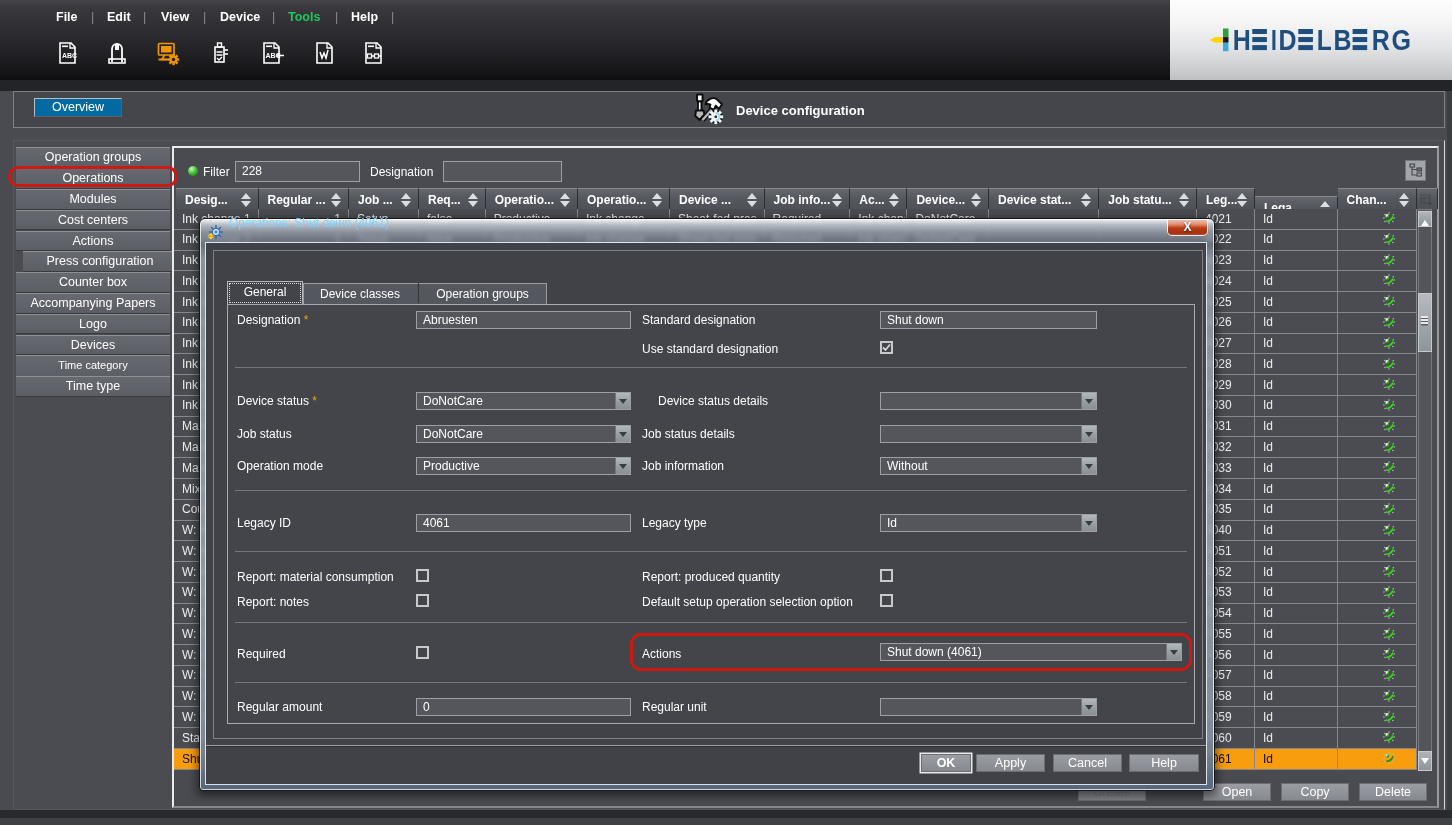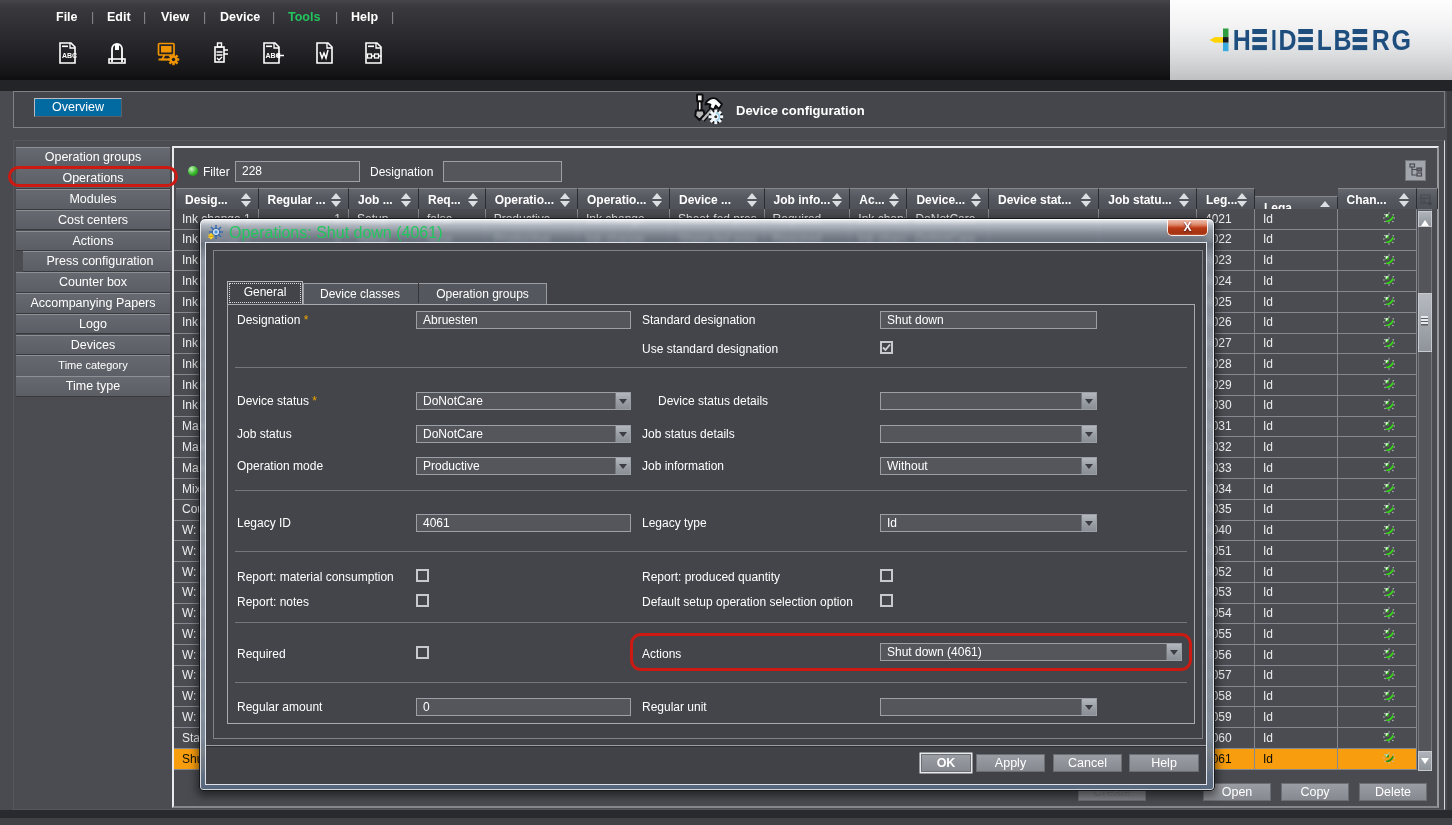--- a/index.html
+++ b/index.html
@@ -854,21 +854,21 @@
       <path d="M8 1v14M1 8h14M3 3l10 10M13 3 3 13"></path>
     </g>
 <circle cx="8" cy="8" r="3.6" fill="#ddeeff" stroke="#2d5f9e" stroke-width="1"></circle>
 <circle cx="8" cy="8" r="1.7" fill="#4a90d9"></circle>
 <g fill="#ffd324">
       <rect x="0.5" y="10.5" width="5" height="3.4"></rect>
       <rect x="2" y="9.5" width="2" height="5.6"></rect>
     </g>
 <path d="M0.5 12.2h5" stroke="#b58900" stroke-width="0.8"></path>
 </svg>
-<div class="abs" style="left:229px;top:224px;color:#22c55e;font-size:16px;">Operations: Shut down (4061)</div>
+<div class="abs" style="left:229px;top:216px;color:#7dd3fc;font-size:12px;">Operations: Shut down (4061)</div>
 <div class="abs" style="left:1167px;top:219px;width:41px;height:17px;border-radius:0 0 5px 5px;
 background:linear-gradient(180deg,#f3c8b6 0%,#e09277 30%,#cc5632 46%,#b93c17 52%,#a5320f 82%,#bf5a3c 100%);
 box-shadow:inset 0 0 0 1px rgba(255,255,255,0.9);
 color:#fff;font-weight:bold;font-size:12px;text-align:center;line-height:16px;
 text-shadow:0 1px 2px rgba(40,20,50,0.8);">X</div>
 <div class="abs" id="cli" style="left:206px;top:243px;width:1000px;height:541px;background:#404247;box-shadow:0 0 0 1px rgba(235,240,246,0.9);">
 <div class="abs" style="left:7px;top:7px;width:988px;height:487px;border:1px solid #7f8287;"></div>
 <div class="abs" style="left:97px;top:40px;width:244px;height:20.5px;background:#54575d;
 border:1px solid #9a9da2;border-bottom:none;box-sizing:border-box;"></div>
 <div class="abs" style="left:211.5px;top:40px;width:1px;height:20px;background:#35363a;"></div>

